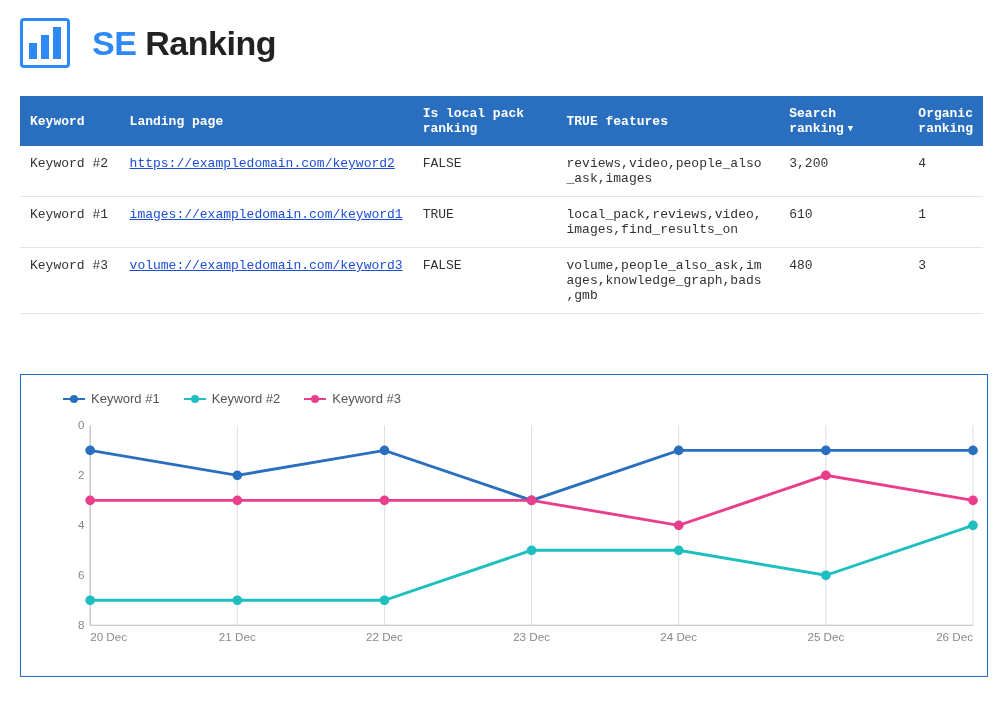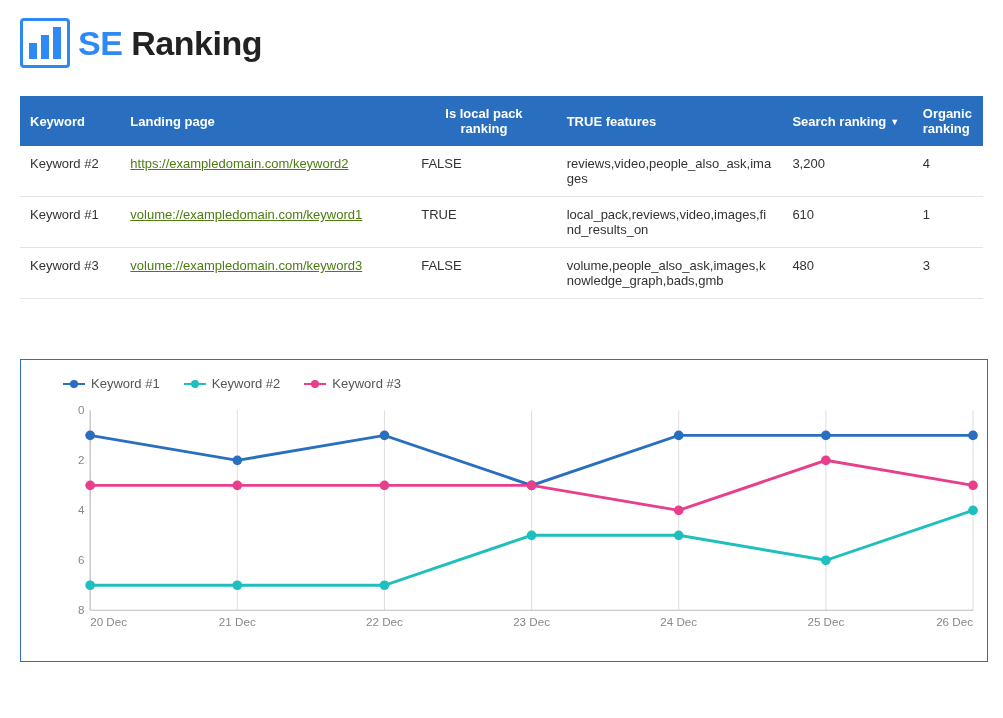--- a/index.html
+++ b/index.html
@@ -1,46 +1,46 @@
 <!DOCTYPE html>
 <html><head>
   <meta charset="utf-8">
   <style>
     * { box-sizing: border-box; margin:0; padding:0; }
     body { font-family: Arial, Helvetica, sans-serif; background:#fff; width:1003px; padding:18px 20px;}
-    .logo-wrap { display:flex; align-items:center; gap:8px; margin-bottom:28px;}
+    .logo-wrap { display:flex; align-items:center; gap:22px; margin-bottom:28px;}
     .logo-box { width:50px; height:50px; border:3px solid #2f89f5; border-radius:4px; background:#fff; display:flex; align-items:flex-end; justify-content:center; gap:4px; padding:6px 6px;}
     .logo-bar { width:9px; background:#2f89f5; }
     .logo-bar.b1{height:16px;}
     .logo-bar.b2{height:24px;}
     .logo-bar.b3{height:32px;}
     .logo-text { font-size:34px; font-weight:400; color:#222; }
     .logo-se { color:#2f89f5; font-weight:700; letter-spacing:-0.5px; }
     .logo-rank { color:#222; font-weight:700; letter-spacing:-0.5px;}
-    table { width:100%; border-collapse:collapse; font-size:13px; color:#333;}
+    table { width:100%; border-collapse:collapse; font-size:13px; color:#333;font-family:Liberation Mono, monospace;}
     thead th { background:#2a6fbf; color:#fff; font-weight:700; text-align:left; padding:10px 10px; font-size:13px; vertical-align:middle;}
     thead th .sort-ind { font-size:9px; margin-left:4px; display:inline-block; transform:translateY(-1px);}
     tbody td { padding:10px 10px; border-bottom:1px solid #e4e4e4; vertical-align:top; font-size:13px;}
-    tbody td a { color:#4d7c0f; text-decoration:underline;}
+    tbody td a { color:#1d4ed8; text-decoration:underline;}
     .chart-box { margin-top:60px; border:1px solid #2a6fbf; padding:16px 8px 20px 8px; position:relative; width:968px; }
     .legend { display:flex; gap:24px; margin:0 0 10px 34px; font-size:13px; color:#555;}
     .legend-item { display:flex; align-items:center; gap:6px;}
     .legend-swatch { width:22px; height:2px; position:relative;}
     .legend-swatch::before { content:''; position:absolute; left:50%; top:50%; width:8px; height:8px; border-radius:50%; transform:translate(-50%,-50%); background:inherit;}
     .plot-wrap { position:relative; margin-left:34px; }
     .plot-wrap svg { display:block; }
     .axis-label { font-size:12px; fill:#888; font-family:Arial; }
     .y-label { font-size:12px; fill:#888; font-family:Arial; text-anchor:end;}
     .grid-line { stroke:#ddd; stroke-width:1;}
     .axis-line { stroke:#bbb; stroke-width:1;}
     .series-line { fill:none; stroke-width:3;}
     .series-dot {  }
     th.col-kw{width:100px;}
     th.col-lp{width:290px;}
-    th.col-local{width:145px;text-align:center;}
+    th.col-local{width:145px;}
     th.col-serp{width:225px;}
     th.col-vol{width:130px;}
     th.col-org{width:70px;}
   </style>
 </head>
 <body>
 
 <div class="logo-wrap">
   <div class="logo-box">
     <div class="logo-bar b1"></div>
@@ -67,21 +67,21 @@
       <tr>
     <td>Keyword #2</td>
     <td><a href="#">https://exampledomain.com/keyword2</a></td>
     <td>FALSE</td>
     <td style="max-width:210px;word-break:break-word;">reviews,video,people_also_ask,images</td>
     <td>3,200</td>
     <td>4</td>
       </tr>
       <tr>
     <td>Keyword #1</td>
-    <td><a href="#">volume://exampledomain.com/keyword1</a></td>
+    <td><a href="#">images://exampledomain.com/keyword1</a></td>
     <td>TRUE</td>
     <td style="max-width:210px;word-break:break-word;">local_pack,reviews,video,images,find_results_on</td>
     <td>610</td>
     <td>1</td>
       </tr>
       <tr>
     <td>Keyword #3</td>
     <td><a href="#">volume://exampledomain.com/keyword3</a></td>
     <td>FALSE</td>
     <td style="max-width:210px;word-break:break-word;">volume,people_also_ask,images,knowledge_graph,bads,gmb</td>

